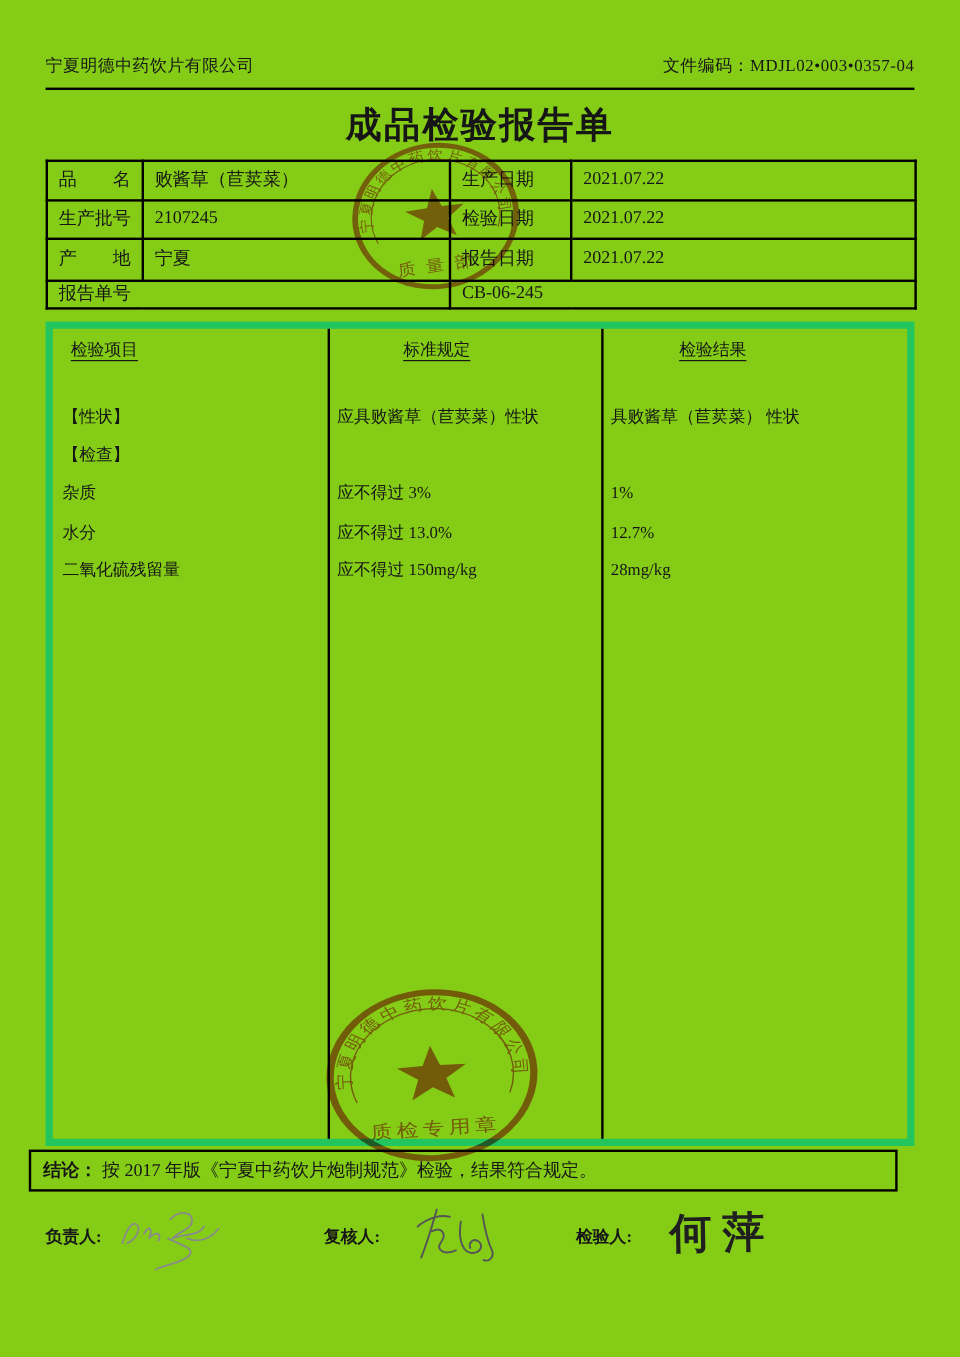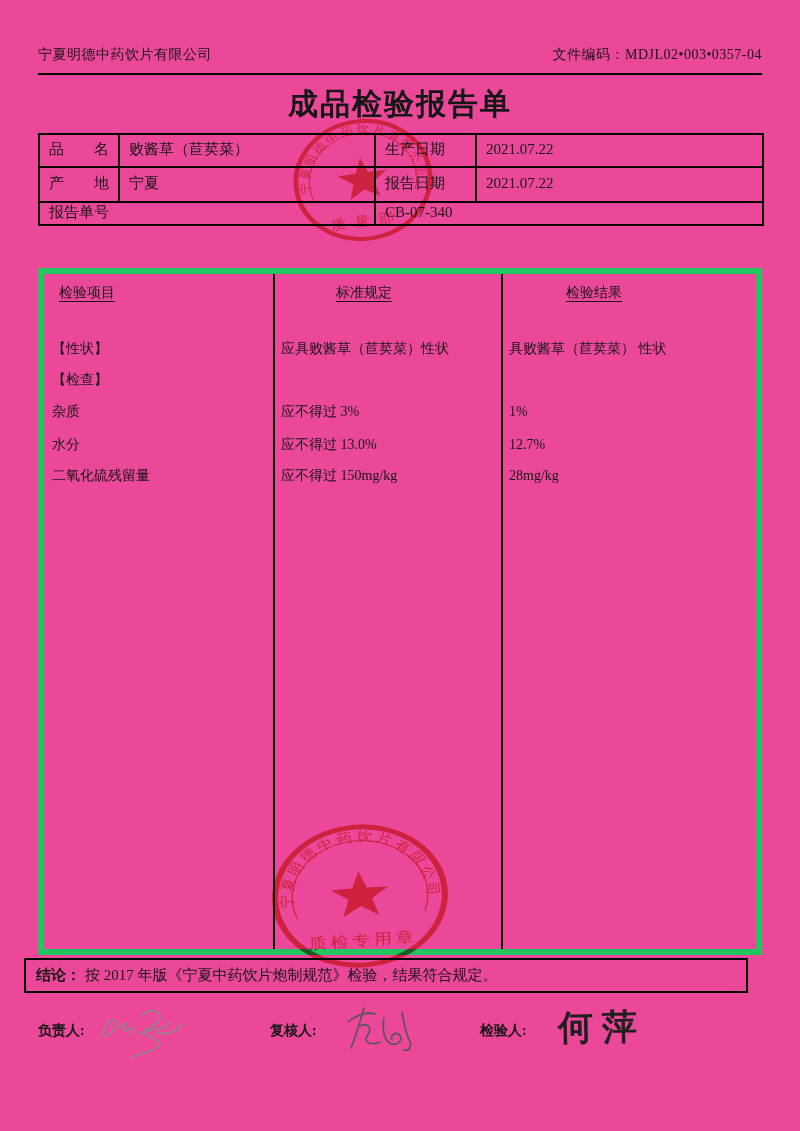--- a/index.html
+++ b/index.html
@@ -1,16 +1,16 @@
 <!DOCTYPE html>
 <html><head>
 <meta charset="utf-8">
 <style>
   html,body{margin:0;padding:0;background:#ffffff;}
-  .page{position:relative;width:800px;height:1131px;background:#ec4899;overflow:hidden;
+  .page{position:relative;width:800px;height:1131px;background:#84cc16;overflow:hidden;
         font-family:"Liberation Serif","DejaVu Serif",serif;color:#161616;}
 
   
   .top-header{position:absolute;left:38px;right:38px;top:46px;display:flex;
               justify-content:space-between;font-size:14px;letter-spacing:0.5px;}
   .rule{position:absolute;left:38px;right:38px;top:73px;height:2px;background:#000;}
   .title{position:absolute;left:0;right:0;top:84px;text-align:center;
          font-size:30px;font-weight:bold;letter-spacing:2px;}
 
   
@@ -62,29 +62,35 @@
         <col style="width:101px">
         <col style="width:287px">
       </colgroup>
     <tbody>
         <tr style="height:33px">
       <td>品　　名</td>
       <td>败酱草（苣荬菜）</td>
       <td>生产日期</td>
       <td>2021.07.22</td>
     </tr>
+    <tr style="height:32px">
+      <td>生产批号</td>
+      <td>2107245</td>
+      <td>检验日期</td>
+      <td>2021.07.22</td>
+    </tr>
     <tr style="height:35px">
       <td>产　　地</td>
       <td>宁夏</td>
       <td>报告日期</td>
       <td>2021.07.22</td>
     </tr>
     <tr style="height:17px">
       <td colspan="2">报告单号</td>
-      <td colspan="2">CB-07-340</td>
+      <td colspan="2">CB-06-245</td>
     </tr>
   </tbody>
     </table>
 
   <div class="result-table">
     <div class="vline v1"></div>
     <div class="vline v2"></div>
 
     <div class="rcell rhead" style="left:15px;top:9px">检验项目</div>
     <div class="rcell rhead" style="left:292px;top:9px">标准规定</div>

